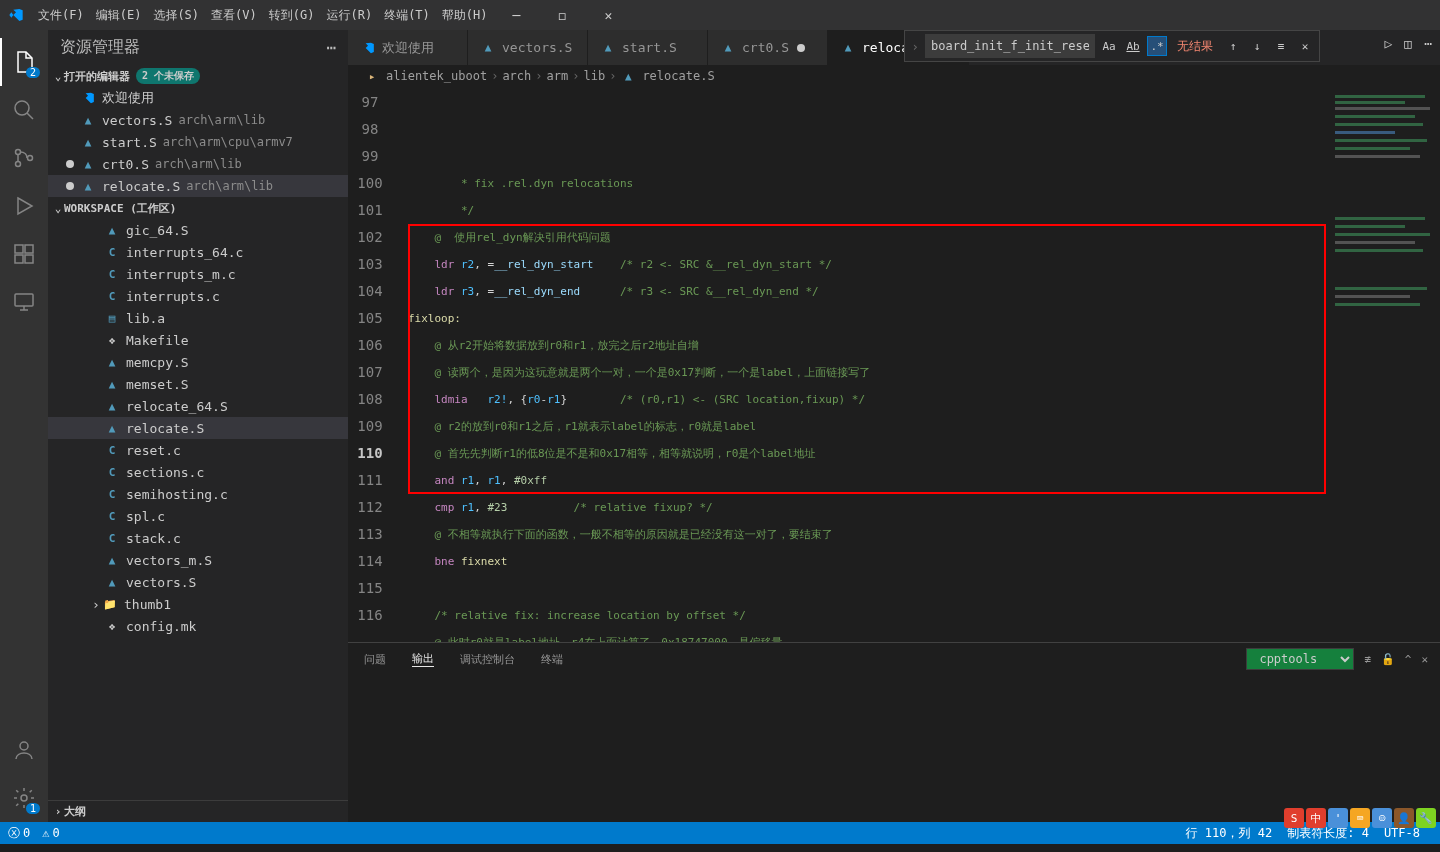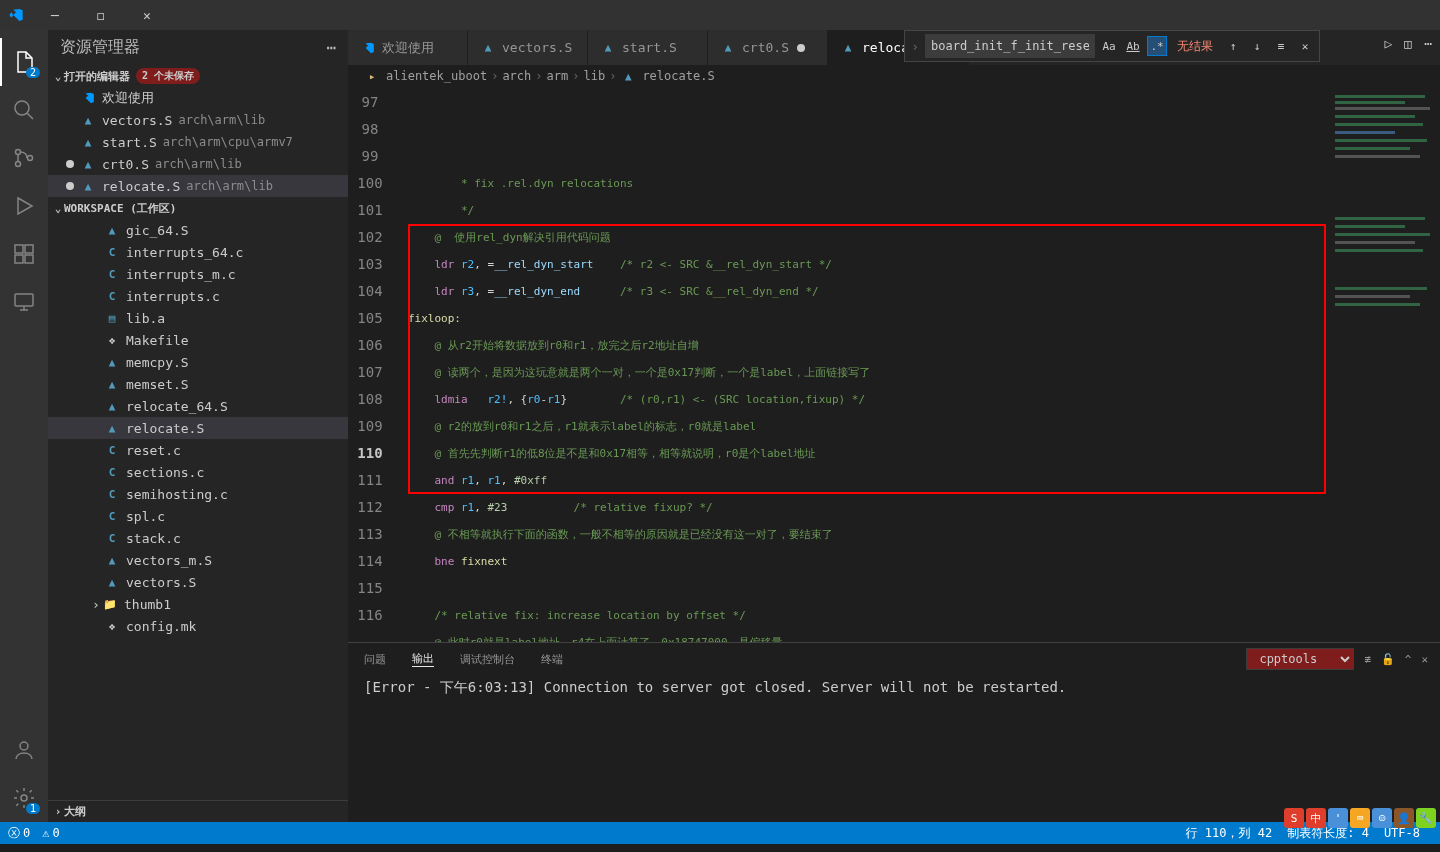--- a/index.html
+++ b/index.html
@@ -13,21 +13,21 @@
 .main { display:flex; height:792px; }
 .activitybar { width:48px; background:#333333; display:flex; flex-direction:column; align-items:center; padding-top:8px; }
 .activitybar .ab-icon { width:48px; height:48px; display:flex; align-items:center; justify-content:center; color:#858585; position:relative; }
 .activitybar .ab-icon.active { color:#ffffff; border-left:2px solid #ffffff; }
 .activitybar .badge { position:absolute; bottom:8px; right:8px; background:#007acc; color:#fff; border-radius:8px; font-size:10px; padding:0 4px; }
 .activitybar .spacer { flex:1; }
 .sidebar { width:300px; background:#252526; display:flex; flex-direction:column; overflow:hidden; }
 .sidebar-header { height:35px; display:flex; align-items:center; justify-content:space-between; padding:0 12px; font-size:16px; color:#bbbbbb; }
 .section-title { height:22px; display:flex; align-items:center; padding-left:4px; font-size:11px; font-weight:bold; color:#cccccc; }
 .chev { display:inline-block; width:12px; text-align:center; color:#cccccc; }
-.badge-gray { background:#7f1d1d; color:#cccccc; border-radius:8px; font-size:10px; padding:1px 6px; margin-left:6px; }
+.badge-gray { background:#0f766e; color:#cccccc; border-radius:8px; font-size:10px; padding:1px 6px; margin-left:6px; }
 .tree { overflow-y:auto; }
 .tree-item { height:22px; display:flex; align-items:center; padding-left:18px; font-size:13px; color:#cccccc; }
 .tree-item.indent2 { padding-left:56px; }
 .tree-item.active { background:#37373d; }
 .file-icon { width:16px; height:16px; margin-right:6px; display:flex; align-items:center; justify-content:center; font-weight:bold; font-size:11px; }
 .dot { width:8px; height:8px; border-radius:50%; background:#cccccc; margin-right:6px; flex-shrink:0; }
 .fA { color:#519aba; } .fC { color:#519aba; } .fH { color:#519aba; } .fW { color:#cccccc; } .fF { color:#6d8086; }
 .path-dim { color:#8c8c8c; margin-left:6px; font-size:12px; }
 .editor-area { flex:1; display:flex; flex-direction:column; background:#1e1e1e; position:relative; }
 .tabs { height:35px; background:#252526; display:flex; align-items:stretch; }
@@ -54,38 +54,48 @@
 .find-widget { position:absolute; top:0; right:120px; height:32px; background:#252526; border:1px solid #454545; display:flex; align-items:center; padding:0 4px; gap:4px; z-index:10; }
 .find-widget .fgrip { color:#666; padding:0 2px; }
 .find-widget input { background:#3c3c3c; border:none; color:#cccccc; height:24px; padding:0 6px; width:170px; font-size:12px; outline:none; }
 .find-widget .fbtn { width:20px; height:20px; display:flex; align-items:center; justify-content:center; color:#cccccc; font-size:11px; }
 .find-widget .fbtn.active { border:1px solid #007acc; background:#264f78; }
 .find-widget .noresult { color:#f48771; font-size:12px; margin:0 6px; }
 .panel { height:180px; background:#1e1e1e; border-top:1px solid #414141; display:flex; flex-direction:column; }
 .panel-tabs { height:32px; display:flex; align-items:center; padding-left:16px; gap:26px; font-size:11px; color:#969696; }
 .panel-tabs .ptab.active { color:#e7e7e7; border-bottom:1px solid #e7e7e7; }
 .panel-tabs .pright { margin-left:auto; display:flex; align-items:center; gap:10px; padding-right:12px; }
-.panel-tabs select { background:#7f1d1d; border:1px solid #3c3c3c; color:#cccccc; padding:2px 20px 2px 8px; font-size:12px; }
+.panel-tabs select { background:#15803d; border:1px solid #3c3c3c; color:#cccccc; padding:2px 20px 2px 8px; font-size:12px; }
 .panel-body { flex:1; padding:4px 16px; font-family:Consolas,monospace; font-size:14px; color:#cccccc; }
 .statusbar { height:22px; background:#007acc; color:#ffffff; display:flex; align-items:center; font-size:12px; padding:0 8px; }
 .statusbar .sb-item { margin-right:12px; display:flex; align-items:center; gap:3px; }
 .statusbar .sb-right { margin-left:auto; display:flex; gap:3px; }
 .tray { position:absolute; right:4px; bottom:24px; display:flex; gap:2px; }
 .tray-icon { width:20px; height:20px; border-radius:3px; display:flex; align-items:center; justify-content:center; font-size:11px; color:#fff; }
 svg { display:block; }
 </style>
 </head>
 <body>
 
 <div class="titlebar">
   <span class="vscode-icon">
     <svg width="16" height="16" viewBox="0 0 24 24">
         <path fill="#0098ff" d="M17 3l5 2v14l-5 2-9-9 4-4-4-4 9-1zM5 8l-3 4 3 4 3-4-3-4z"></path>
       </svg>
   </span>
+  <div id="menu-host" style="display:flex;">
+      <div class="menu-item">文件(F)</div>
+      <div class="menu-item">编辑(E)</div>
+      <div class="menu-item">选择(S)</div>
+      <div class="menu-item">查看(V)</div>
+      <div class="menu-item">转到(G)</div>
+      <div class="menu-item">运行(R)</div>
+      <div class="menu-item">终端(T)</div>
+      <div class="menu-item">帮助(H)</div>
+    </div>
   <div class="window-controls">
     <div class="ctrl">─</div>
     <div class="ctrl">◻</div>
     <div class="ctrl">✕</div>
   </div>
 </div>
 
 <div class="main">
 
   <div class="activitybar">
@@ -452,21 +462,20 @@
           <span class="ptab">调试控制台</span>
           <span class="ptab">终端</span>
         <div class="pright">
           <select><option>cpptools</option></select>
           <span>≢</span>
           <span>🔓</span>
           <span>^</span>
           <span>✕</span>
         </div>
       </div>
-      <div class="panel-body">[Error - 下午6:03:13] Connection to server got closed. Server will not be restarted.</div>
     </div>
   </div>
 </div>
 
 <div class="statusbar">
   <span class="sb-item">ⓧ <span>0</span></span>
   <span class="sb-item">⚠ <span>0</span></span>
   <div class="sb-right">
     <span class="sb-item">行 110，列 42</span>
     <span class="sb-item">制表符长度: 4</span>

